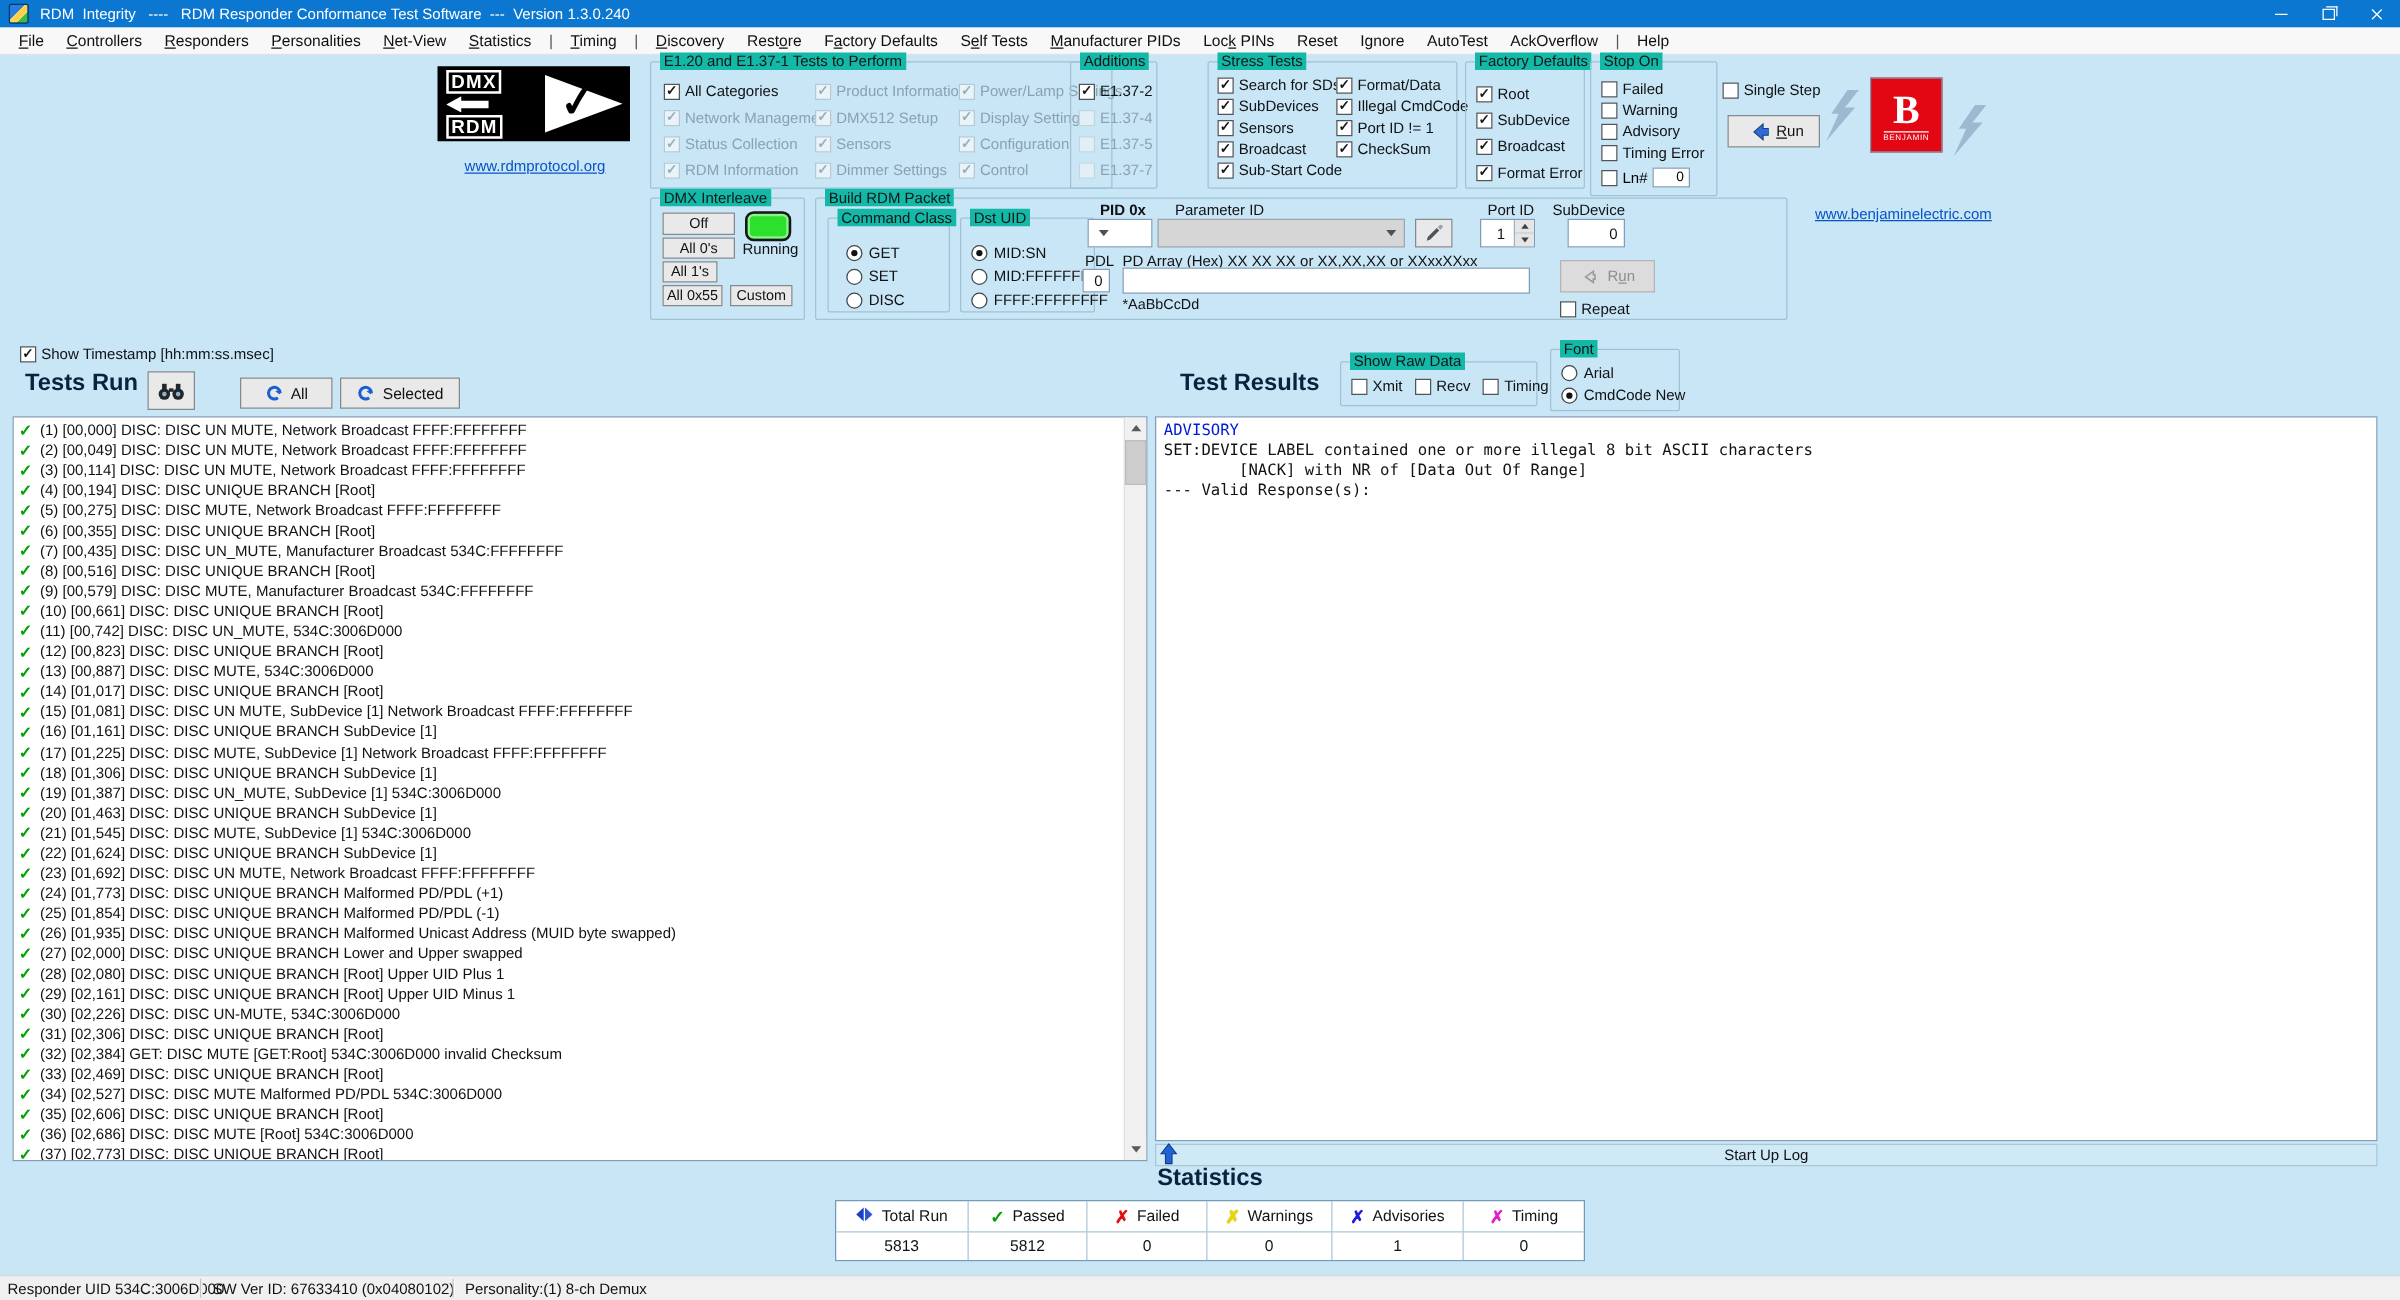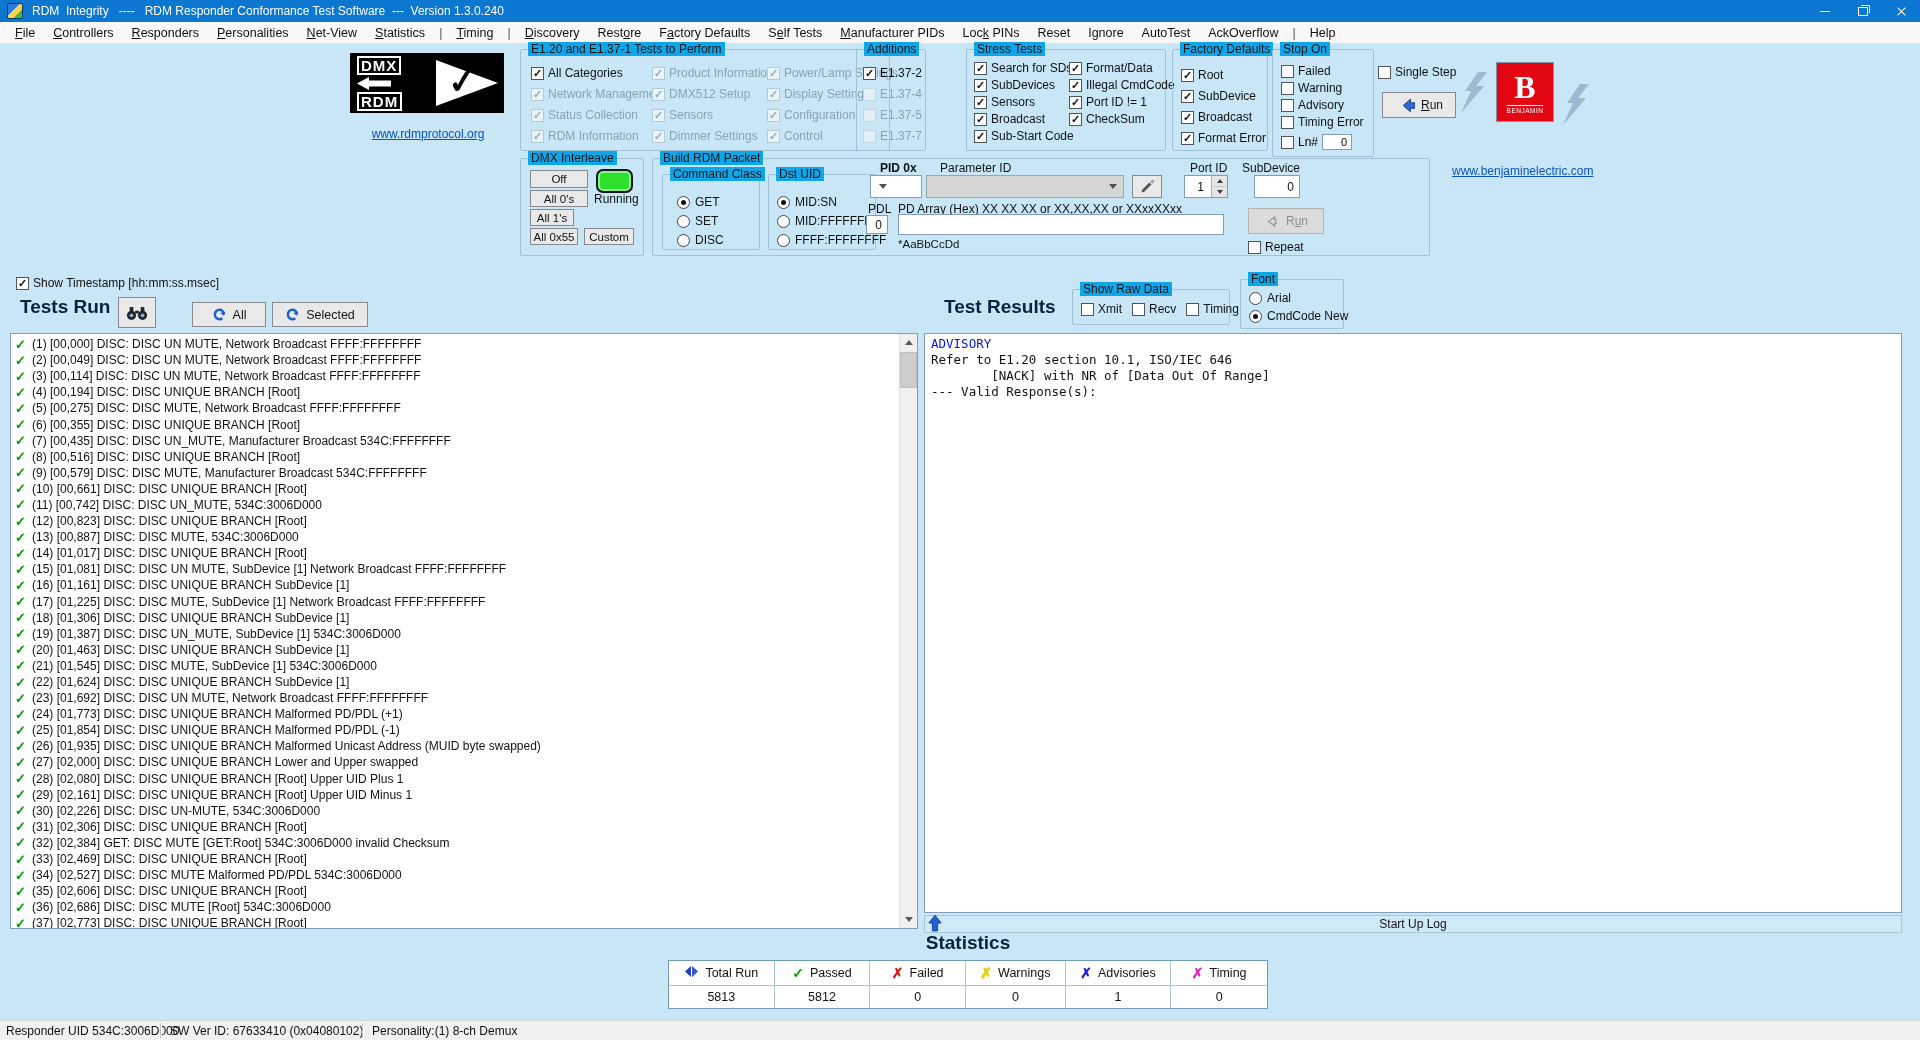--- a/index.html
+++ b/index.html
@@ -21,21 +21,21 @@
   .glyph-close:before{transform:rotate(45deg);}
   .glyph-close:after{transform:rotate(-45deg);}
 
   
   .menubar{position:absolute;left:0;top:22px;width:1920px;height:22px;background:#f8f8f8;border-bottom:1px solid #e3e3e3;display:flex;align-items:center;padding-left:6px;font-size:12.5px;color:#101010;box-sizing:border-box;}
   .menu-item{padding:0 9px;white-space:nowrap;}
   .menu-sep{padding:0 5px;color:#555;}
 
   
   .groupbox{position:absolute;border:1px solid #9fc2d4;border-radius:2px;}
-  .gb-label{position:absolute;top:-8px;left:7px;background:#0ea5e9;padding:0 3px;font-size:12px;color:#14161a;white-space:nowrap;}
+  .gb-label{position:absolute;top:-8px;left:7px;background:#14b8a6;padding:0 3px;font-size:12px;color:#14161a;white-space:nowrap;}
   .vcol{position:absolute;display:flex;flex-direction:column;}
   .cb-row{display:flex;align-items:center;gap:4px;font-size:12px;color:#101214;white-space:nowrap;}
   .cb{width:13px;height:13px;box-sizing:border-box;background:#fff;border:1px solid #4d545a;display:flex;align-items:center;justify-content:center;font-size:11px;font-weight:bold;line-height:1;color:#14161a;flex:0 0 13px;}
   .cb-row.dis{color:#8aa2b0;}
   .cb-row.dis .cb{background:#eaf3f8;border-color:#b3c9d5;color:#96afbc;}
   .radio-row{display:flex;align-items:center;gap:5px;font-size:12px;color:#101214;white-space:nowrap;}
   .radio{width:13px;height:13px;box-sizing:border-box;border:1px solid #3f464c;border-radius:50%;background:#fff;position:relative;flex:0 0 13px;}
   .radio.sel:after{content:"";position:absolute;inset:3px;background:#101214;border-radius:50%;}
   .btn{position:absolute;background:#e9e9e9;border:1px solid #848a8f;font-size:12px;color:#101214;display:flex;align-items:center;justify-content:center;box-sizing:border-box;gap:6px;}
   .link{color:#0853c6;text-decoration:underline;font-size:12px;white-space:nowrap;}
@@ -703,21 +703,21 @@
       </div>
     <div class="vscroll">
       <div class="sarrow up"></div>
       <div class="sthumb"></div>
       <div class="sarrow dn"></div>
     </div>
   </div>
 
   <div class="listbox" id="results-list">
       <div class="rline ladv">ADVISORY</div>
-      <div class="rline">Refer to E1.20 section 10.1, ISO/IEC 646</div>
+      <div class="rline">SET:DEVICE LABEL contained one or more illegal 8 bit ASCII characters</div>
       <div class="rline">        [NACK] with NR of [Data Out Of Range]</div>
       <div class="rline">--- Valid Response(s):</div>
     </div>
   <div class="results-footer">
       <span>Start Up Log</span>
     </div>
   <svg class="footer-arrow" width="14" height="18" viewBox="0 0 16 20">
       <path d="M5 19 v-9 H1 L8 1 l7 9 h-4 v9 Z" fill="#1f63d6" stroke="#0c3a86"></path>
     </svg>
 

